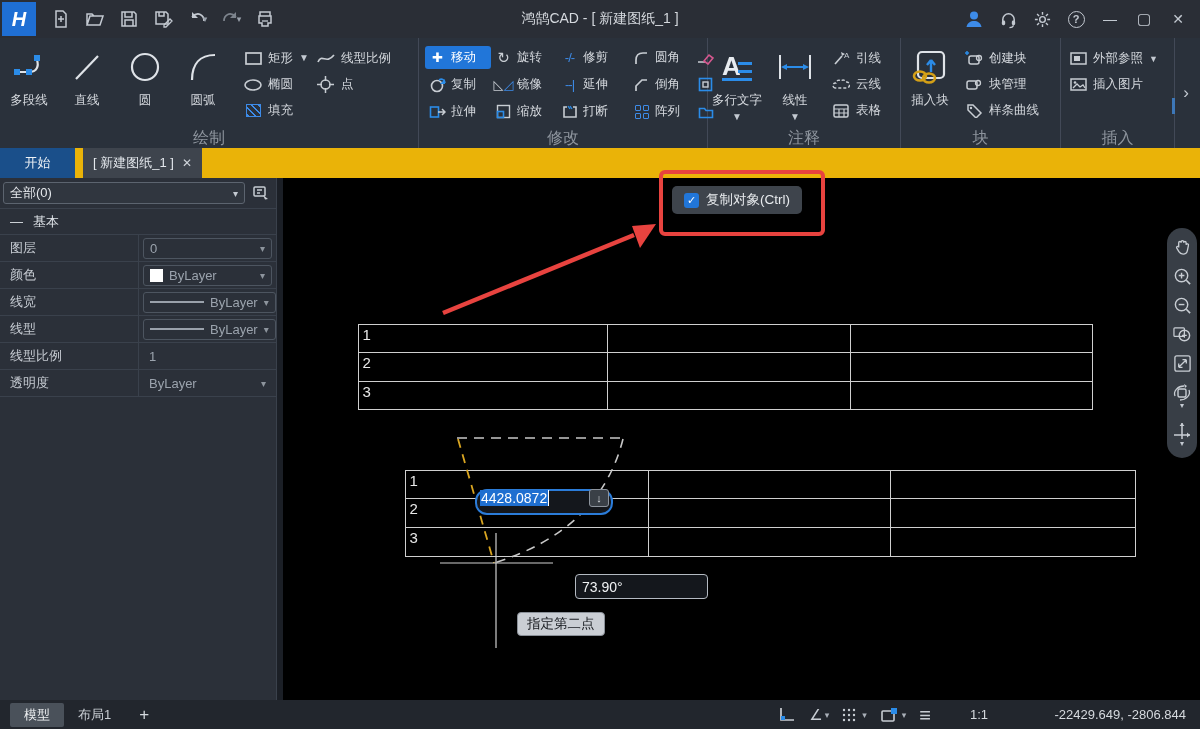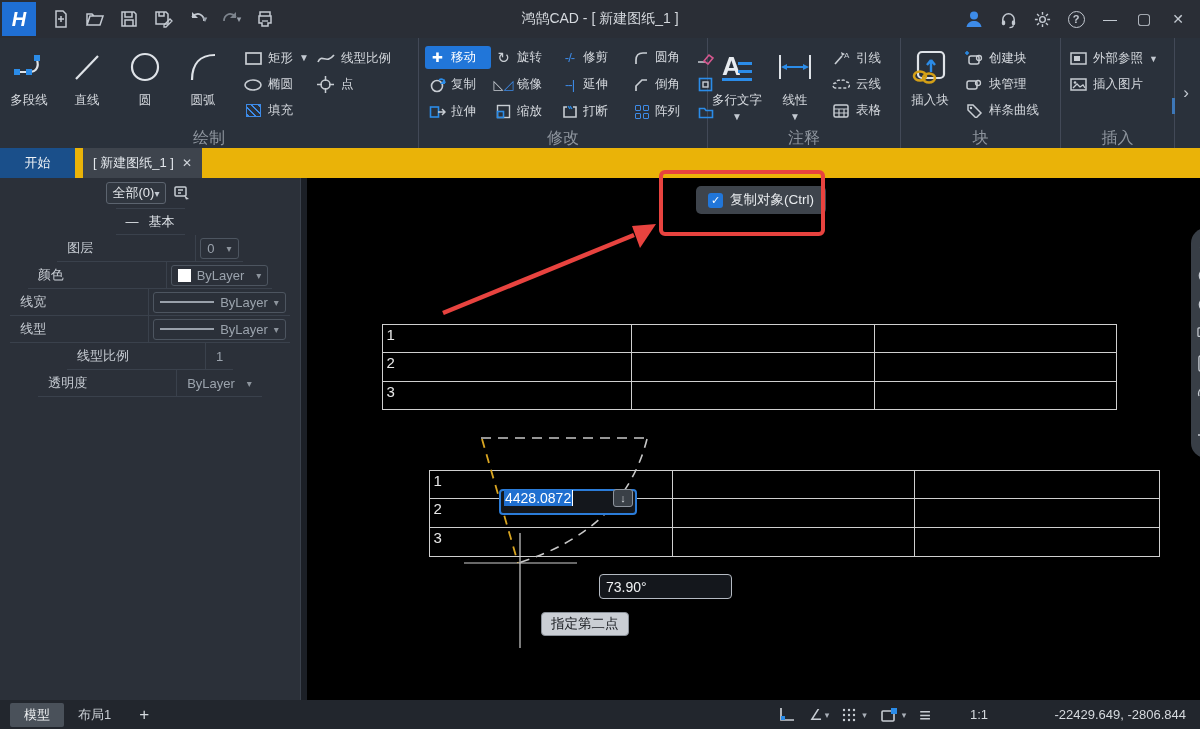--- a/index.html
+++ b/index.html
@@ -50,21 +50,21 @@
   
   .tabbar { height:30px; background:#eab308; display:flex; align-items:flex-end; }
   .tab-start { width:75px; height:30px; background:#1a4f8a; color:#eef2f6; font-size:13px;
     display:flex; align-items:center; justify-content:center; }
   .tab-doc { margin-left:8px; height:30px; background:#3e444d; color:#e3e7ec; font-size:13px;
     display:flex; align-items:center; gap:8px; padding:0 10px; }
   .tab-doc .x { color:#cfd4da; font-size:12px; }
 
   
   .main { display:flex; height:522px; background:#1b1f26; }
-  .props { width:301px; background:#2b3039; margin-right:6px; border-right:1px solid #3a414c; display:flex; flex-direction:column; font-size:13px;align-items:center; }
+  .props { width:277px; background:#2b3039; margin-right:6px; border-right:1px solid #3a414c; display:flex; flex-direction:column; font-size:13px; }
   .filter-row { display:flex; align-items:center; gap:4px; padding:4px 3px 4px 3px; }
   .filter-dd { flex:1; height:22px; border:1px solid #5c646f; border-radius:3px; background:#30363f;
     display:flex; align-items:center; color:#e5e8ec; padding:0 6px; }
   .filter-dd .sp { flex:1; }
   .filter-dd .c { color:#c3c9d1; font-size:10px; }
   .qsel { width:24px; height:22px; display:flex; align-items:center; justify-content:center; }
   .sect-head { height:27px; display:flex; align-items:center; gap:10px; padding:0 10px; color:#dfe3e8;
     border-top:1px solid #3a414c; border-bottom:1px solid #3a414c; }
   .prow { height:27px; display:grid; grid-template-columns:138px 1fr; border-bottom:1px solid #3a414c; }
   .prow .plabel { display:flex; align-items:center; padding-left:10px; color:#c7ccd3; }
@@ -80,21 +80,21 @@
   
   .canvas { position:relative; flex:1; background:#000; overflow:hidden; }
   .cad-table { position:absolute; display:grid; }
   .cad-table .cell { border:1px solid #cfcfcf; margin:-0.5px; color:#e8e8e8; font-size:15px; padding:1px 0 0 4px; }
   .tooltip { position:absolute; left:389px; top:8px; height:28px; background:#3e444c; border-radius:5px;
     display:flex; align-items:center; gap:7px; padding:0 12px; }
   .tooltip .cb { width:15px; height:15px; background:#2176d9; border-radius:3px; color:#fff; font-size:11px;
     display:flex; align-items:center; justify-content:center; }
   .tooltip .tl { color:#e8ebee; font-size:13.5px; }
   .dyninput { position:absolute; left:192px; top:311px; width:138px; height:26px; background:#14171c;
-    border:2px solid #2b7cd9; border-radius:4px; display:flex; align-items:center; padding:1px 2px 9px 3px; }
+    border:2px solid #2b7cd9; border-radius:12px; display:flex; align-items:center; padding:1px 2px 9px 3px; }
   .dyninput .txt { background:#1f6fd0; color:#fff; font-size:14px; padding:0 1px; border-right:1.5px solid #fff; }
   .dyninput .btn { margin-left:auto; width:20px; height:18px; border:1px solid #8d949d; border-radius:3px;
     background:#3a4047; color:#d5d9de; font-size:11px; display:flex; align-items:center; justify-content:center; }
   .anglebox { position:absolute; left:292px; top:396px; width:133px; height:25px; background:#14171c;
     border:1.5px solid #b4bac2; border-radius:4px; color:#f0f2f4; font-size:14px; display:flex; align-items:center; padding:0 6px; }
   .promptbox { position:absolute; left:234px; top:434px; height:24px; background:#caced4; border:1px solid #8a9098;
     border-radius:4px; color:#15181d; font-size:13.5px; display:flex; align-items:center; padding:0 9px; }
   .navbar { position:absolute; left:884px; top:50px; width:30px; background:#383e46; border-radius:15px;
     display:flex; flex-direction:column; align-items:center; padding:7px 0; gap:5px; }
   .navbtn { width:24px; height:24px; display:flex; flex-direction:column; align-items:center; justify-content:center; }

